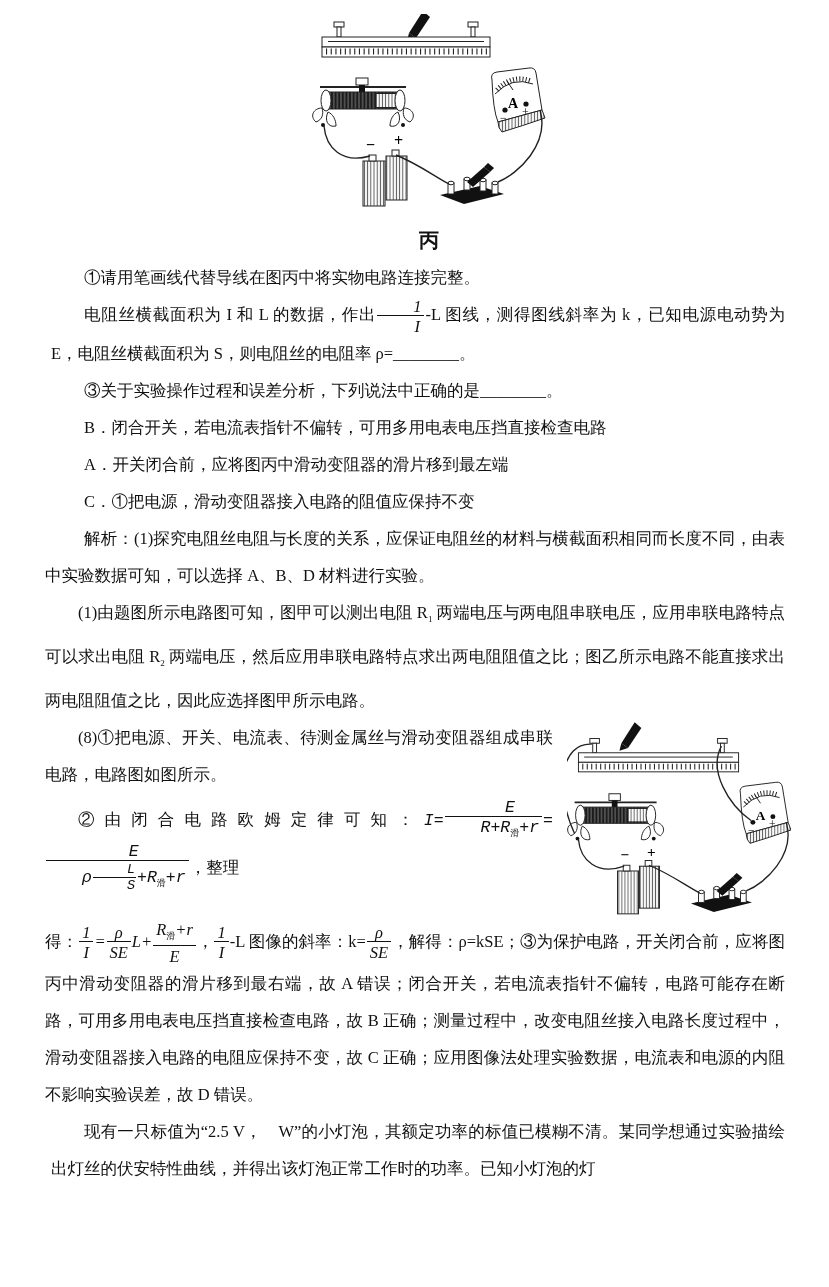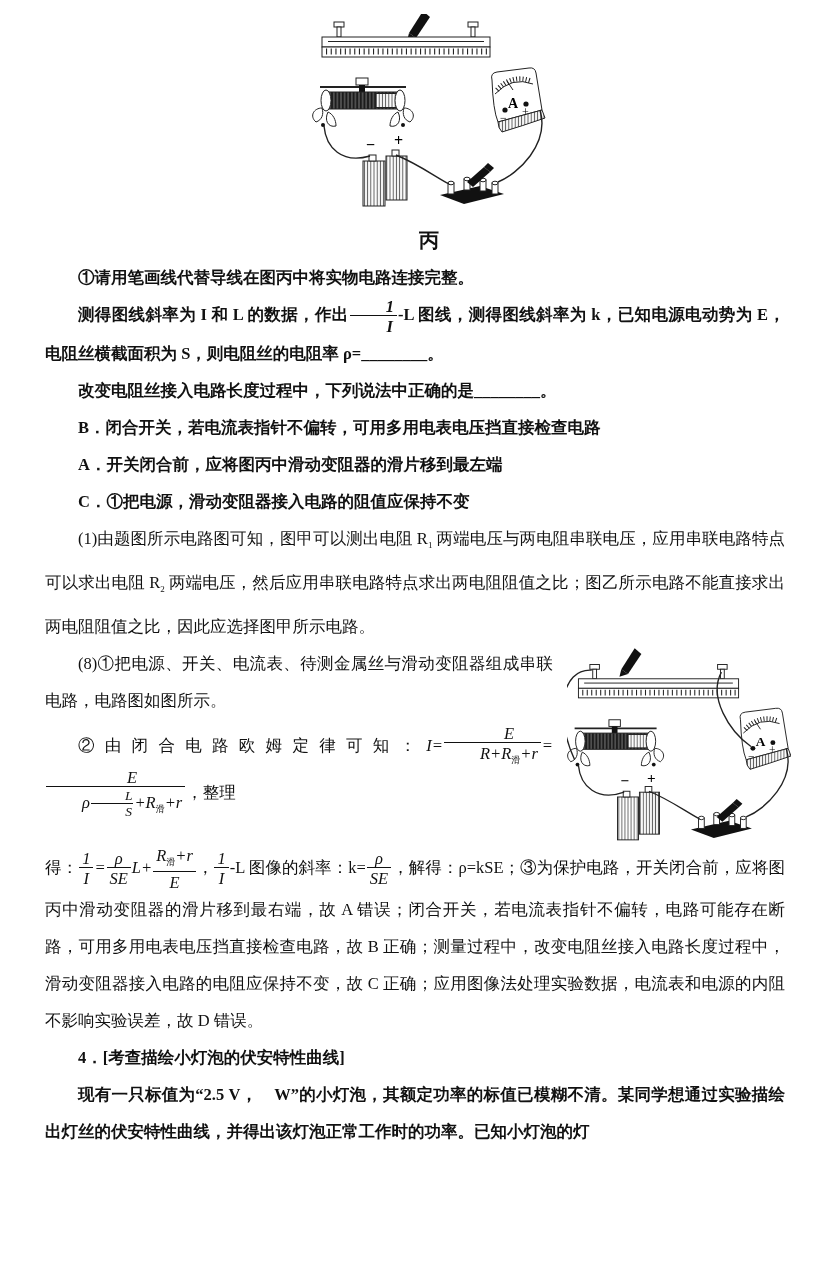--- a/index.html
+++ b/index.html
@@ -1,26 +1,26 @@
 <!DOCTYPE html>
 <html><head>
 <meta charset="utf-8">
 <style>
   html,body{margin:0;padding:0;background:#ffffff;}
   .page{position:relative;width:829px;height:1287px;background:#fff;overflow:hidden;
         font-family:"Liberation Serif","DejaVu Serif",serif;color:#111;}
   .content{position:absolute;left:45px;top:0;width:740px;font-size:16.5px;line-height:37px;text-align:justify;}
   p{margin:0;}
   .ind{text-indent:2em;}
-  .bold{font-weight:bold;}
+  .bold{font-weight:normal;margin-left:6px;}
   .fig-top{width:235px;margin:14px auto 0;transform:translateX(14px);}
   .fig-cap{text-align:center;font-weight:bold;font-size:20px;line-height:26px;transform:translateX(14px);margin-bottom:6px;}
   .beside{position:relative;padding-right:232px;min-height:202px;}
   .fig-ans{position:absolute;right:-6px;top:2px;width:224px;}
-  .ohm{margin:6px 0 8px;}
+  .ohm{margin:6px 0 8px;font-family:Liberation Mono, monospace;}
   .frac{display:inline-block;vertical-align:middle;text-align:center;font-style:italic;margin:0 1px;}
   .frac>.fn{display:block;line-height:17px;padding:0 3px;white-space:nowrap;}
   .frac>.fd{display:block;line-height:17px;border-top:1.3px solid #111;padding:2px 3px 0;white-space:nowrap;}
   .sfrac{display:inline-block;vertical-align:middle;text-align:center;margin:0 1px;}
   .sfrac>.fn{display:block;line-height:14px;font-size:13.5px;padding:0 1px;}
   .sfrac>.fd{display:block;line-height:14px;font-size:13.5px;border-top:1px solid #111;padding:1px 1px 0;}
   sub.c{font-size:9px;font-style:normal;vertical-align:-4px;letter-spacing:0;}
   .v{font-style:italic;}
   svg text{font-family:"Liberation Serif","DejaVu Serif",serif;}
 </style>
@@ -126,29 +126,32 @@
           <path d="M84,141 C106,150 122,162 137,170"></path>
           <path d="M228,96 C238,130 206,160 186,168"></path>
         </g>
       </svg>
     </div>
     <div class="fig-cap">丙</div>
 
     <p class="ind bold">①请用笔画线代替导线在图丙中将实物电路连接完整。</p>
 
     <p class="ind bold">
-      <span>测得图线斜率为 I 和 L 的数据，作出</span><span class="frac"><span class="fn">1</span><span class="fd">I</span></span><span>-L 图线，测得图线斜率为 k，已知电源电动势为 E，电阻丝横截面积为 S，则电阻丝的电阻率 ρ=________。</span>
+      <span>电阻丝横截面积为 I 和 L 的数据，作出</span><span class="frac"><span class="fn">1</span><span class="fd">I</span></span><span>-L 图线，测得图线斜率为 k，已知电源电动势为 E，电阻丝横截面积为 S，则电阻丝的电阻率 ρ=________。</span>
     </p>
 
-    <p class="ind bold">改变电阻丝接入电路长度过程中，下列说法中正确的是________。</p>
+    <p class="ind bold">③关于实验操作过程和误差分析，下列说法中正确的是________。</p>
 
     <p class="ind bold">B．闭合开关，若电流表指针不偏转，可用多用电表电压挡直接检查电路</p>
     <p class="ind bold">A．开关闭合前，应将图丙中滑动变阻器的滑片移到最左端</p>
     <p class="ind bold">C．①把电源，滑动变阻器接入电路的阻值应保持不变</p>
 
+    <p class="ind">
+      <span class="bold">解析：</span><span>(1)探究电阻丝电阻与长度的关系，应保证电阻丝的材料与横截面积相同而长度不同，由表中实验数据可知，可以选择 A、B、D 材料进行实验。</span>
+    </p>
 
     <p class="ind">
       <span>(1)由题图所示电路图可知，图甲可以测出电阻 R</span><sub class="c">1</sub><span> 两端电压与两电阻串联电压，应用串联电路特点可以求出电阻 R</span><sub class="c">2</sub><span> 两端电压，然后应用串联电路特点求出两电阻阻值之比；图乙所示电路不能直接求出两电阻阻值之比，因此应选择图甲所示电路。</span>
     </p>
 
     <div class="beside">
 
       <div class="fig-ans">
         <svg width="224" height="197" viewBox="0 0 235 206">
           <use href="#c-pen" x="56" y="-2"></use>
@@ -178,18 +181,17 @@
         <span>②由闭合电路欧姆定律可知：</span><span class="v">I=</span><span class="frac"><span class="fn">E</span><span class="fd"><span>R+R</span><sub class="c">滑</sub><span>+r</span></span></span><span class="v">=</span><span class="frac"><span class="fn">E</span><span class="fd"><span>ρ</span><span class="sfrac"><span class="fn">L</span><span class="fd">S</span></span><span>+R</span><sub class="c">滑</sub><span>+r</span></span></span><span>，整理</span>
       </p>
 
     </div>
 
     <p>
       <span>得：</span><span class="frac"><span class="fn">1</span><span class="fd">I</span></span><span class="v">=</span><span class="frac"><span class="fn">ρ</span><span class="fd">SE</span></span><span class="v">L+</span><span class="frac"><span class="fn"><span>R</span><sub class="c">滑</sub><span>+r</span></span><span class="fd">E</span></span><span>，</span><span class="frac"><span class="fn">1</span><span class="fd">I</span></span><span>-L 图像的斜率：k=</span><span class="frac"><span class="fn">ρ</span><span class="fd">SE</span></span><span>，解得：ρ=kSE；③为保护电路，开关闭合前，应将图丙中滑动变阻器的滑片移到最右端，故 A 错误；闭合开关，若电流表指针不偏转，电路可能存在断路，可用多用电表电压挡直接检查电路，故 B 正确；测量过程中，改变电阻丝接入电路长度过程中，滑动变阻器接入电路的电阻应保持不变，故 C 正确；应用图像法处理实验数据，电流表和电源的内阻不影响实验误差，故 D 错误。</span>
     </p>
 
 
-    <p class="ind bold">4．[考查描绘小灯泡的伏安特性曲线]</p>
 
     <p class="ind bold">现有一只标值为“2.5 V，　W”的小灯泡，其额定功率的标值已模糊不清。某同学想通过实验描绘出灯丝的伏安特性曲线，并得出该灯泡正常工作时的功率。已知小灯泡的灯</p>
 
   </div>
 </div>
 
 </body></html>

